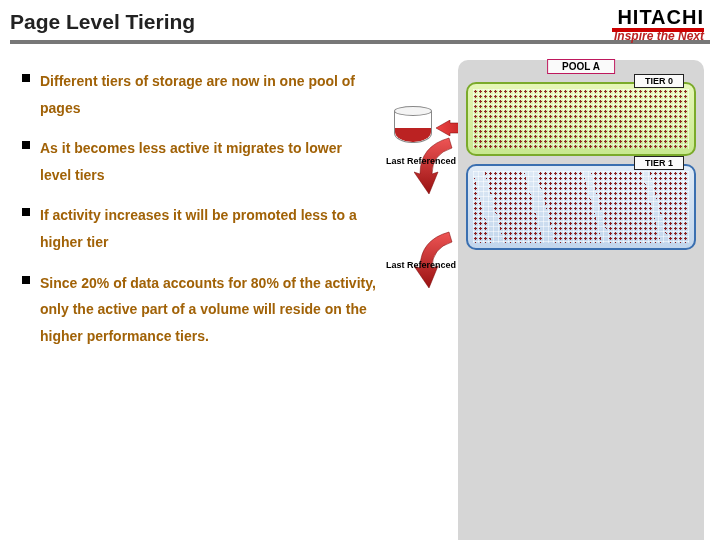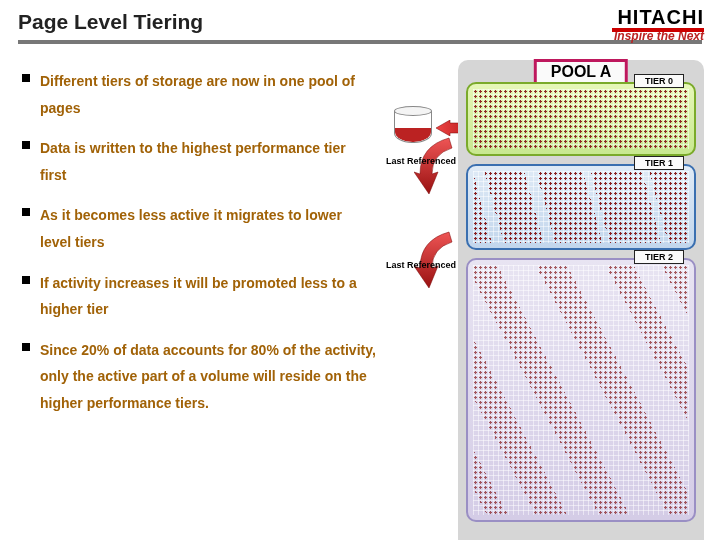--- a/index.html
+++ b/index.html
@@ -1,35 +1,35 @@
 <!DOCTYPE html>
 <html><head>
 <meta charset="utf-8">
 <style>
   *{box-sizing:border-box;margin:0;padding:0}
   body{width:720px;height:540px;font-family:Arial,Helvetica,sans-serif;background:#fff;overflow:hidden;position:relative}
-  .header{padding:10px 18px 6px;position:relative}
+  .header{padding:10px 10px 6px;position:relative}
   .title{font-size:21px;font-weight:bold;color:#222}
   .title-line{height:4px;background:#777;margin-top:6px}
   .logo{position:absolute;right:16px;top:6px;text-align:right}
   .logo-main{font-size:20px;font-weight:bold;letter-spacing:1px}
   .logo-tag{font-size:12px;font-style:italic;font-weight:bold;color:#b22}
   .red-bar{position:absolute;right:16px;top:28px;width:92px;height:4px;background:#c00}
   .content{display:flex;padding:12px 16px 0}
   .left{width:360px;padding-top:6px;padding-left:6px}
   .bullets{list-style:none}
   .bullets li{font-size:14px;font-weight:bold;line-height:1.9;margin-bottom:14px;position:relative;padding-left:18px;color:#a16207}
   .bullets li::before{content:"";position:absolute;left:0;top:6px;width:8px;height:8px;background:#000}
   .right{flex:1;position:relative}
   .cup{position:absolute;left:18px;top:44px;width:40px;height:44px}
   .cup-top{width:38px;height:10px;border:1px solid #888;border-radius:50%;background:#f4f4f4}
   .cup-body{width:38px;height:32px;border-left:1px solid #888;border-right:1px solid #888;border-bottom:1px solid #888;border-radius:0 0 18px 18px/0 0 10px 10px;margin-top:-5px;position:relative;overflow:hidden}
   .cup-liquid{position:absolute;bottom:0;left:0;right:0;height:14px;background:#b22;border-radius:0 0 18px 18px/0 0 10px 10px}
   .pool{position:absolute;right:0;top:-2px;width:246px;height:502px;background:#d6d6d6;border-radius:10px;padding:22px 8px 8px}
-  .pool-label{position:absolute;top:-1px;left:50%;transform:translateX(-50%);background:#fafafa;border:3px solid #be185d;padding:1px 14px;font-size:16px;font-weight:bold}
+  .pool-label{position:absolute;top:-1px;left:50%;transform:translateX(-50%);background:#fafafa;border:1px solid #be185d;padding:1px 14px;font-size:10px;font-weight:bold}
   .tier{position:relative;border:2px solid;border-radius:10px;margin-bottom:8px;padding:5px}
   .tier0{height:74px;border-color:#7aaa2a;background:linear-gradient(#e6f7b8,#c8e890)}
   .tier1{height:86px;border-color:#3a6fb0;background:linear-gradient(#dfeaf6,#c2d6ec)}
   .tier2{height:264px;border-color:#9a8fc4;background:linear-gradient(#e8e4f2,#d4cce6)}
   .tier-label{position:absolute;right:10px;top:-10px;background:#fafafa;border:1px solid #222;padding:1px 10px;font-size:9px;font-weight:bold;z-index:3}
   .grid{position:absolute;inset:5px;overflow:hidden}
   .grid-bg{width:100%;height:100%;background-image:
      linear-gradient(#ffffff80 1px,transparent 1px),
      linear-gradient(90deg,#ffffff80 1px,transparent 1px);
      background-size:5px 5px}
@@ -61,21 +61,20 @@
   </div>
   <div class="red-bar"></div>
   <div class="title-line"></div>
 </div>
 
 <div class="content">
 
   <div class="left">
     <ul class="bullets">
       <li>Different tiers of storage are now in one pool of pages</li>
-      <li>Data is written to the highest performance tier first</li>
       <li>As it becomes less active it migrates to lower level tiers</li>
       <li>If activity increases it will be promoted less to a higher tier</li>
       <li>Since 20% of data accounts for 80% of the activity, only the active part of a volume will reside on the higher performance tiers.</li>
     </ul>
   </div>
 
   <div class="right">
 
     <div class="cup">
       <div class="cup-top"></div>
@@ -128,23 +127,16 @@
       </div>
 
       <div class="tier tier1">
         <div class="tier-label">TIER 1</div>
         <div class="grid">
             <div class="grid-bg"></div>
             <div class="dots"></div>
           </div>
       </div>
 
-      <div class="tier tier2">
-        <div class="tier-label">TIER 2</div>
-        <div class="grid">
-            <div class="grid-bg"></div>
-            <div class="dots"></div>
-          </div>
-      </div>
     </div>
 
   </div>
 </div>
 
 </body></html>

